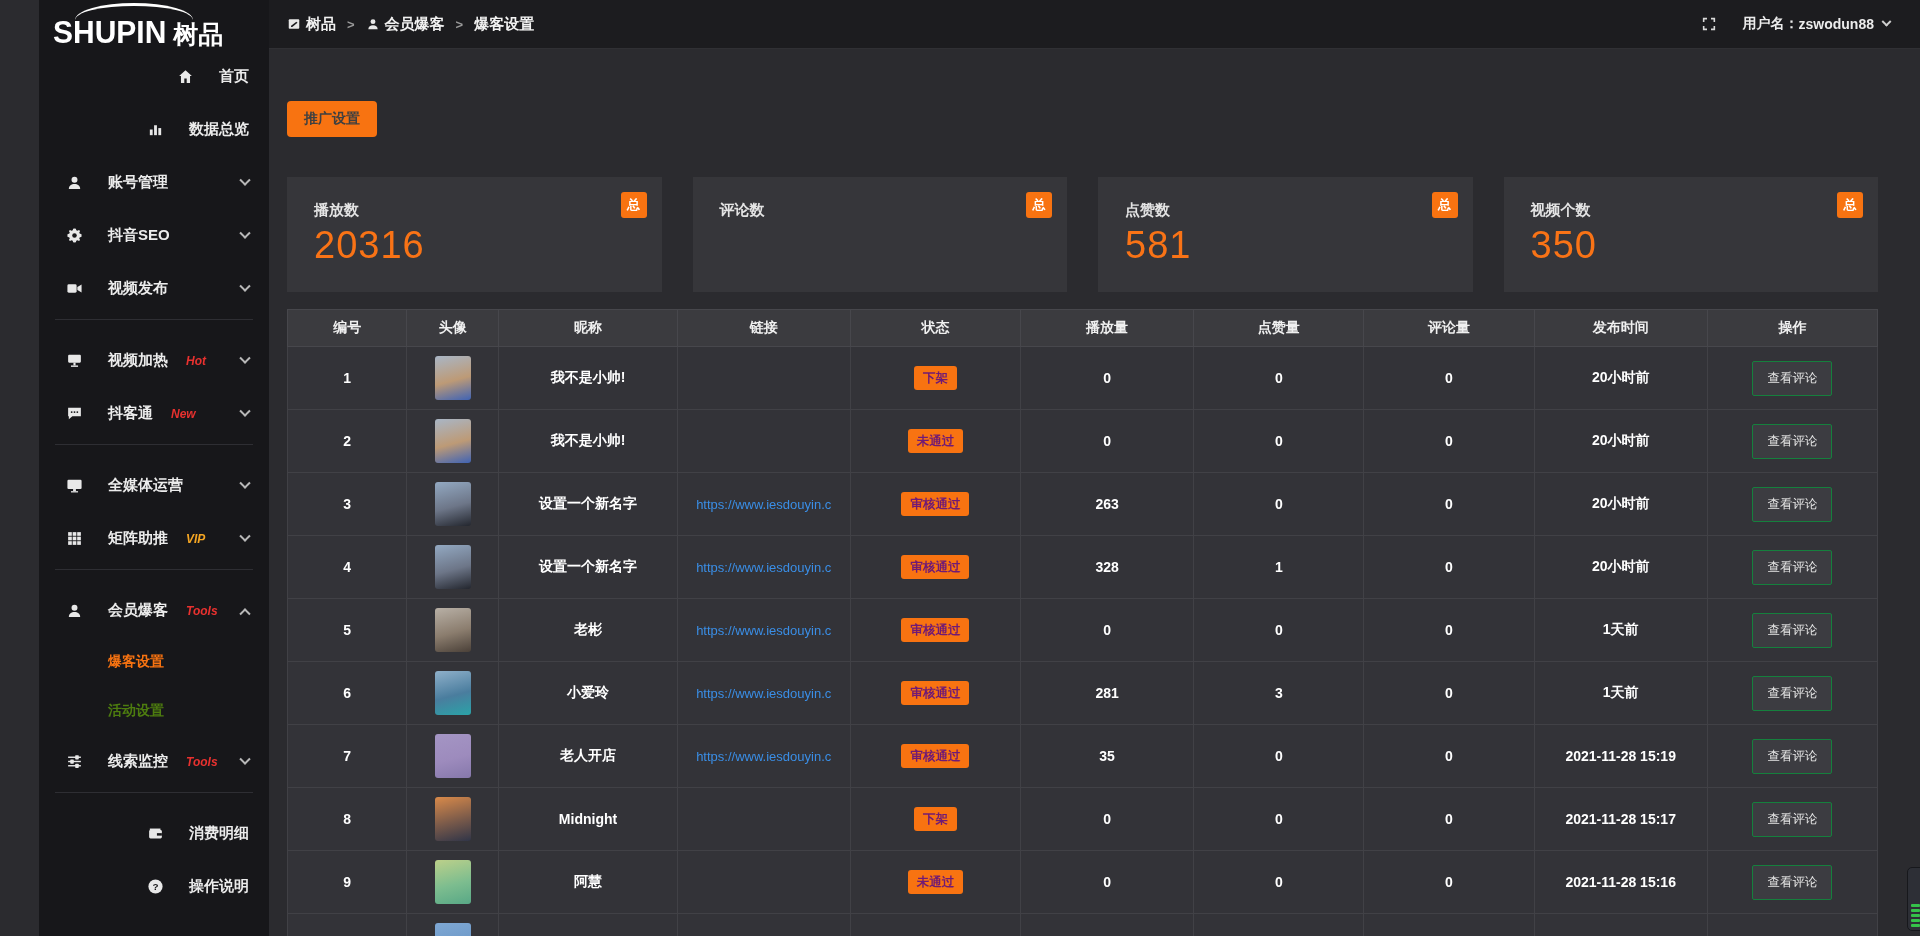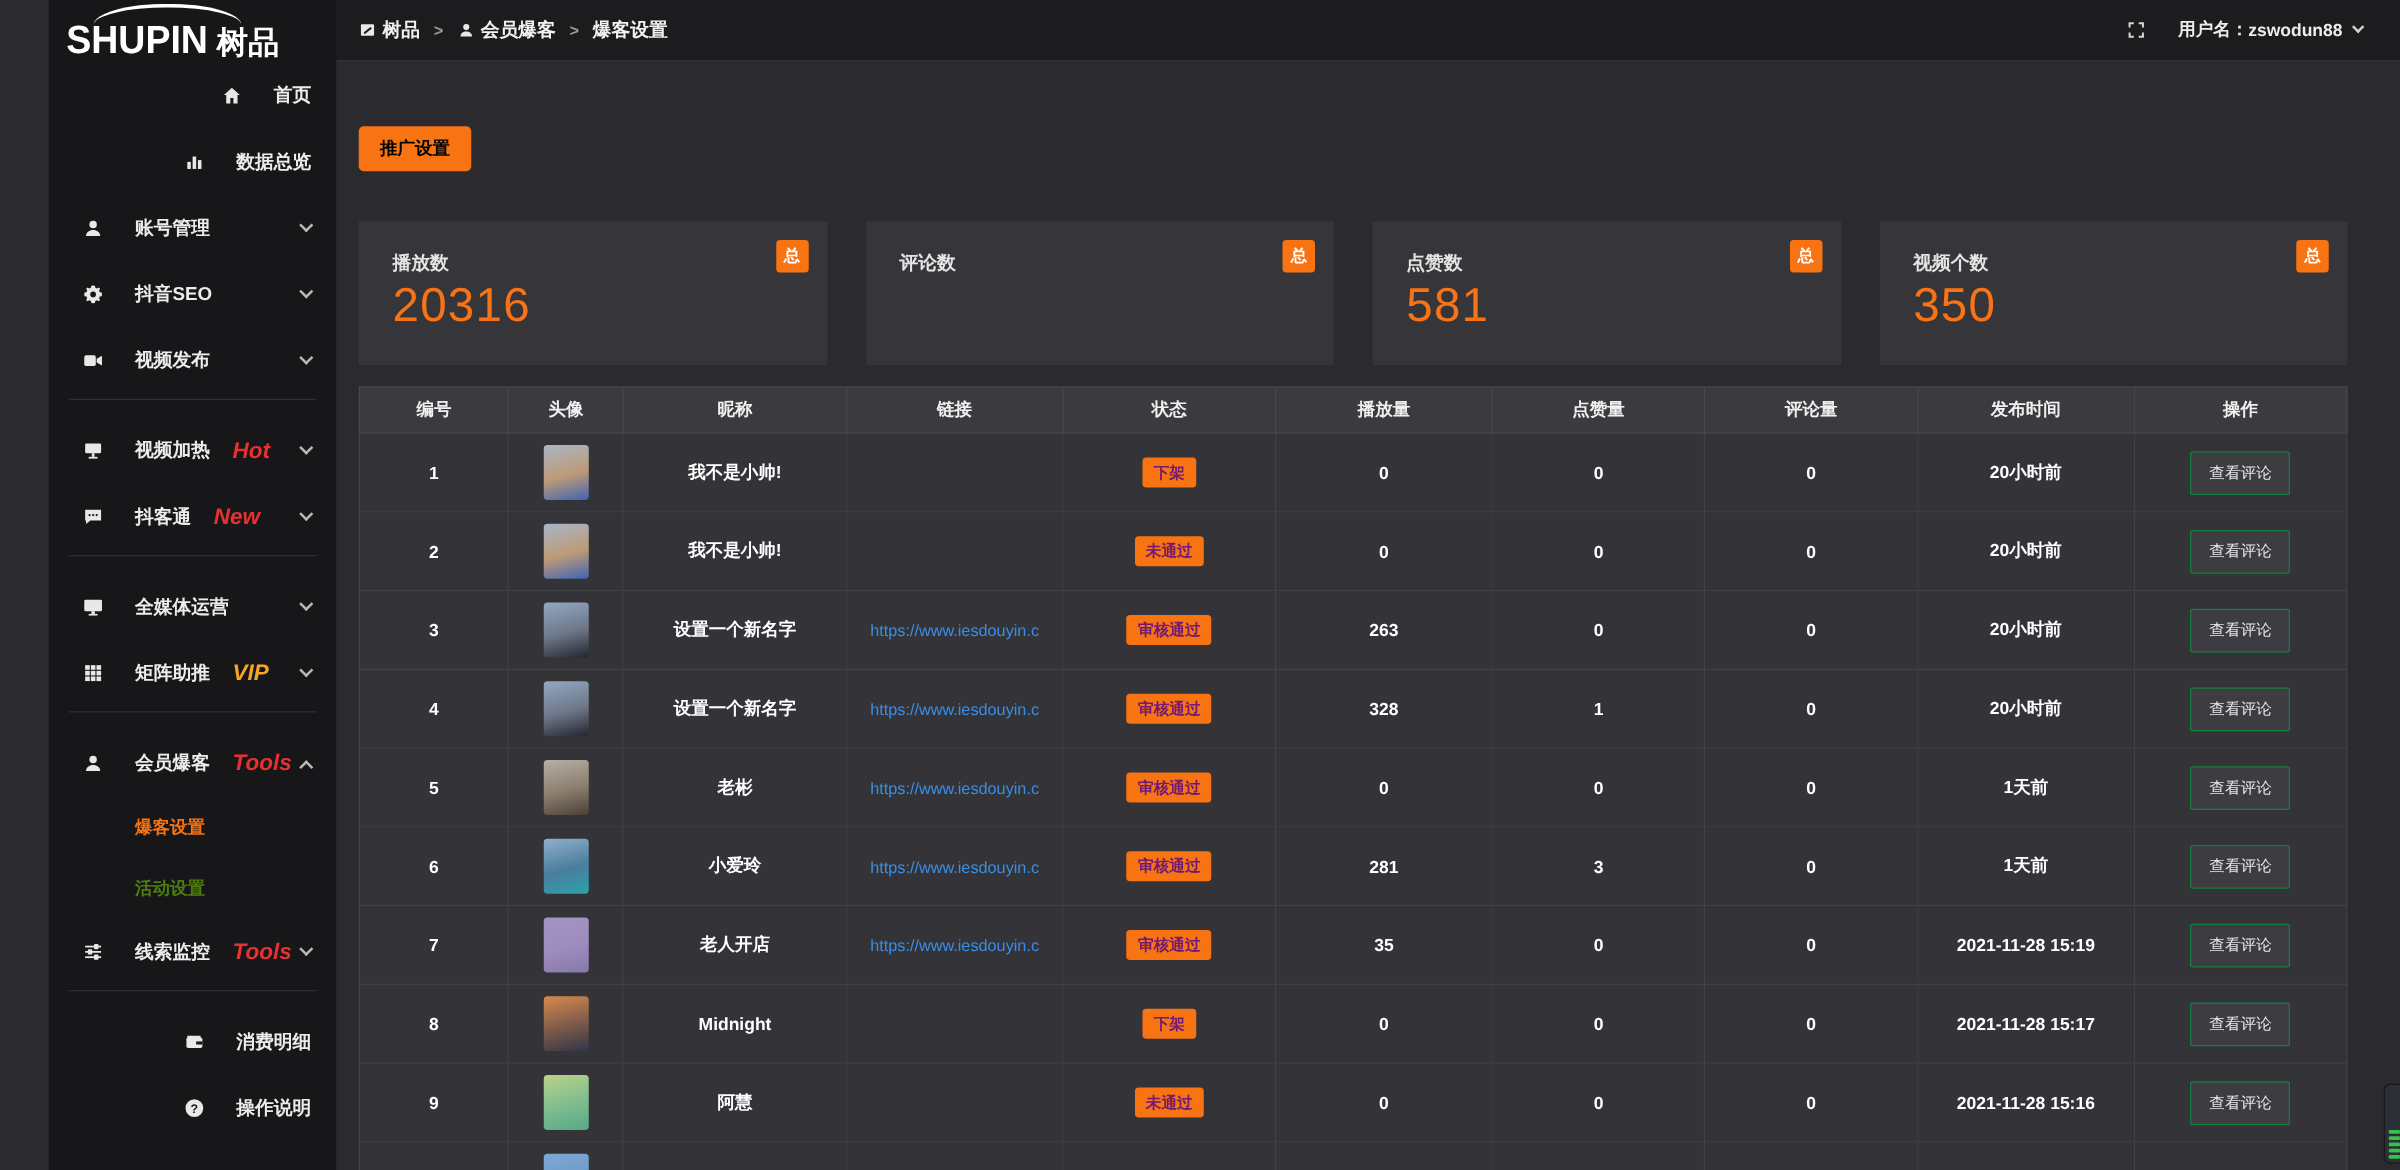--- a/index.html
+++ b/index.html
@@ -13,41 +13,41 @@
   
   .sidebar { position:absolute; left:0; top:0; width:230px; height:936px; background:#17171a; z-index:20;margin-left:39px; }
   .logo { height:50px; display:flex; align-items:flex-end; padding:6px 0 2px 14px; position:relative; }
   .logo-arc { position:absolute; left:36px; top:3px; width:118px; height:34px; border:3px solid #fff; border-bottom:none; border-left:none; border-right:none; border-radius:50% 50% 0 0; }
   .logo-en { font-size:30px; font-weight:700; letter-spacing:0px; color:#fff; line-height:1; transform:scaleY(1.05); }
   .logo-cn { font-size:25px; font-weight:700; color:#fff; margin-left:7px; line-height:1.1; }
   .nav { padding-top:0; }
   .nav-item { height:53px; display:flex; align-items:center; padding:0 20px 0 27px; color:#ececec; font-size:15px; font-weight:700; cursor:pointer;justify-content:flex-end; }
   .nav-icon { width:17px; height:17px; font-size:17px; margin-right:25px; display:flex; align-items:center; justify-content:center; flex:none; }
   .nav-label { white-space:nowrap; }
-  .nav-badge { font-style:italic; font-weight:700; font-size:18px; margin-left:18px; }
+  .nav-badge { font-style:italic; font-weight:700; font-size:12px; margin-left:18px; }
   .chev { width:8px; height:8px; border-right:2px solid #b8b8b8; border-bottom:2px solid #b8b8b8; margin-left:auto; flex:none; }
   .chev.down { transform:rotate(45deg) translate(-2px,-2px); }
   .chev.up { transform:rotate(-135deg) translate(-2px,-2px); }
   .nav-divider { height:1px; background:#2e2e33; margin:4px 16px; }
   .nav-gap { height:10px; }
   .sub-item { height:49px; line-height:49px; padding-left:69px; font-size:14px; font-weight:700; color:#4d7c0f; cursor:pointer; }
   .sub-item.active { color:#f87311; }
   
   .topbar { position:absolute; left:230px; right:0; top:0; height:48px; background:#1c1c1f; display:flex; align-items:center; padding:0 30px 0 57px; z-index:10; }
   .bc { display:flex; align-items:center; }
   .bc-item { display:flex; align-items:center; color:#f2f2f2; font-size:15px; font-weight:700; cursor:pointer; }
   .bc-icon { font-size:14px; display:flex; margin-right:5px; }
   .bc-sep { color:#9a9a9a; font-size:13px; margin:0 11px; font-weight:700; }
   .top-right { margin-left:auto; display:flex; align-items:center; gap:26px; }
   .fs-icon { display:flex; cursor:pointer; }
   .user-box { display:flex; align-items:center; color:#ececec; font-size:14px; font-weight:700; cursor:pointer; }
   .user-box .chev { margin-left:9px; border-color:#cfcfcf; width:7px; height:7px; }
   
   .content { position:absolute; left:230px; top:48px; right:0; bottom:0; padding:52px 42px 0 57px; overflow:hidden; border-top:1px solid #303034; }
-  .promo-btn { display:inline-block; background:#f87311; color:#000000; border:none; border-radius:4px; font-size:14px; font-weight:700; padding:9px 17px; cursor:pointer; font-family:inherit; }
+  .promo-btn { display:inline-block; background:#f87311; color:#404040; border:none; border-radius:4px; font-size:14px; font-weight:700; padding:9px 17px; cursor:pointer; font-family:inherit; }
   .stats { display:flex; gap:31px; margin-top:40px; }
   .stat-card { flex:1; background:#36363a; height:115px; position:relative; padding:24px 0 0 27px; }
   .stat-label { color:#e4e4e4; font-size:15px; font-weight:700; }
   .stat-value { color:#f97316; font-size:38px; font-weight:400; margin-top:4px; letter-spacing:1px; }
   .stat-badge { position:absolute; top:15px; right:15px; min-width:26px; height:26px; background:#f87311; color:#fff; font-size:13px; font-weight:700; display:flex; align-items:center; justify-content:center; border-radius:3px; padding:0 4px; }
   
   table.grid { width:100%; margin-top:17px; border-collapse:collapse; table-layout:fixed; }
   .grid th { background:#3b3b3f; height:37px; color:#f0f0f0; font-size:14px; font-weight:700; border:1px solid #47474c; text-align:center; }
   .grid td { background:#333338; height:63px; border:1px solid #414146; text-align:center; vertical-align:middle; color:#fff; font-size:14px; font-weight:700; overflow:hidden; white-space:nowrap; }
   .avatar { width:36px; height:44px; border-radius:3px; margin:0 auto; }

